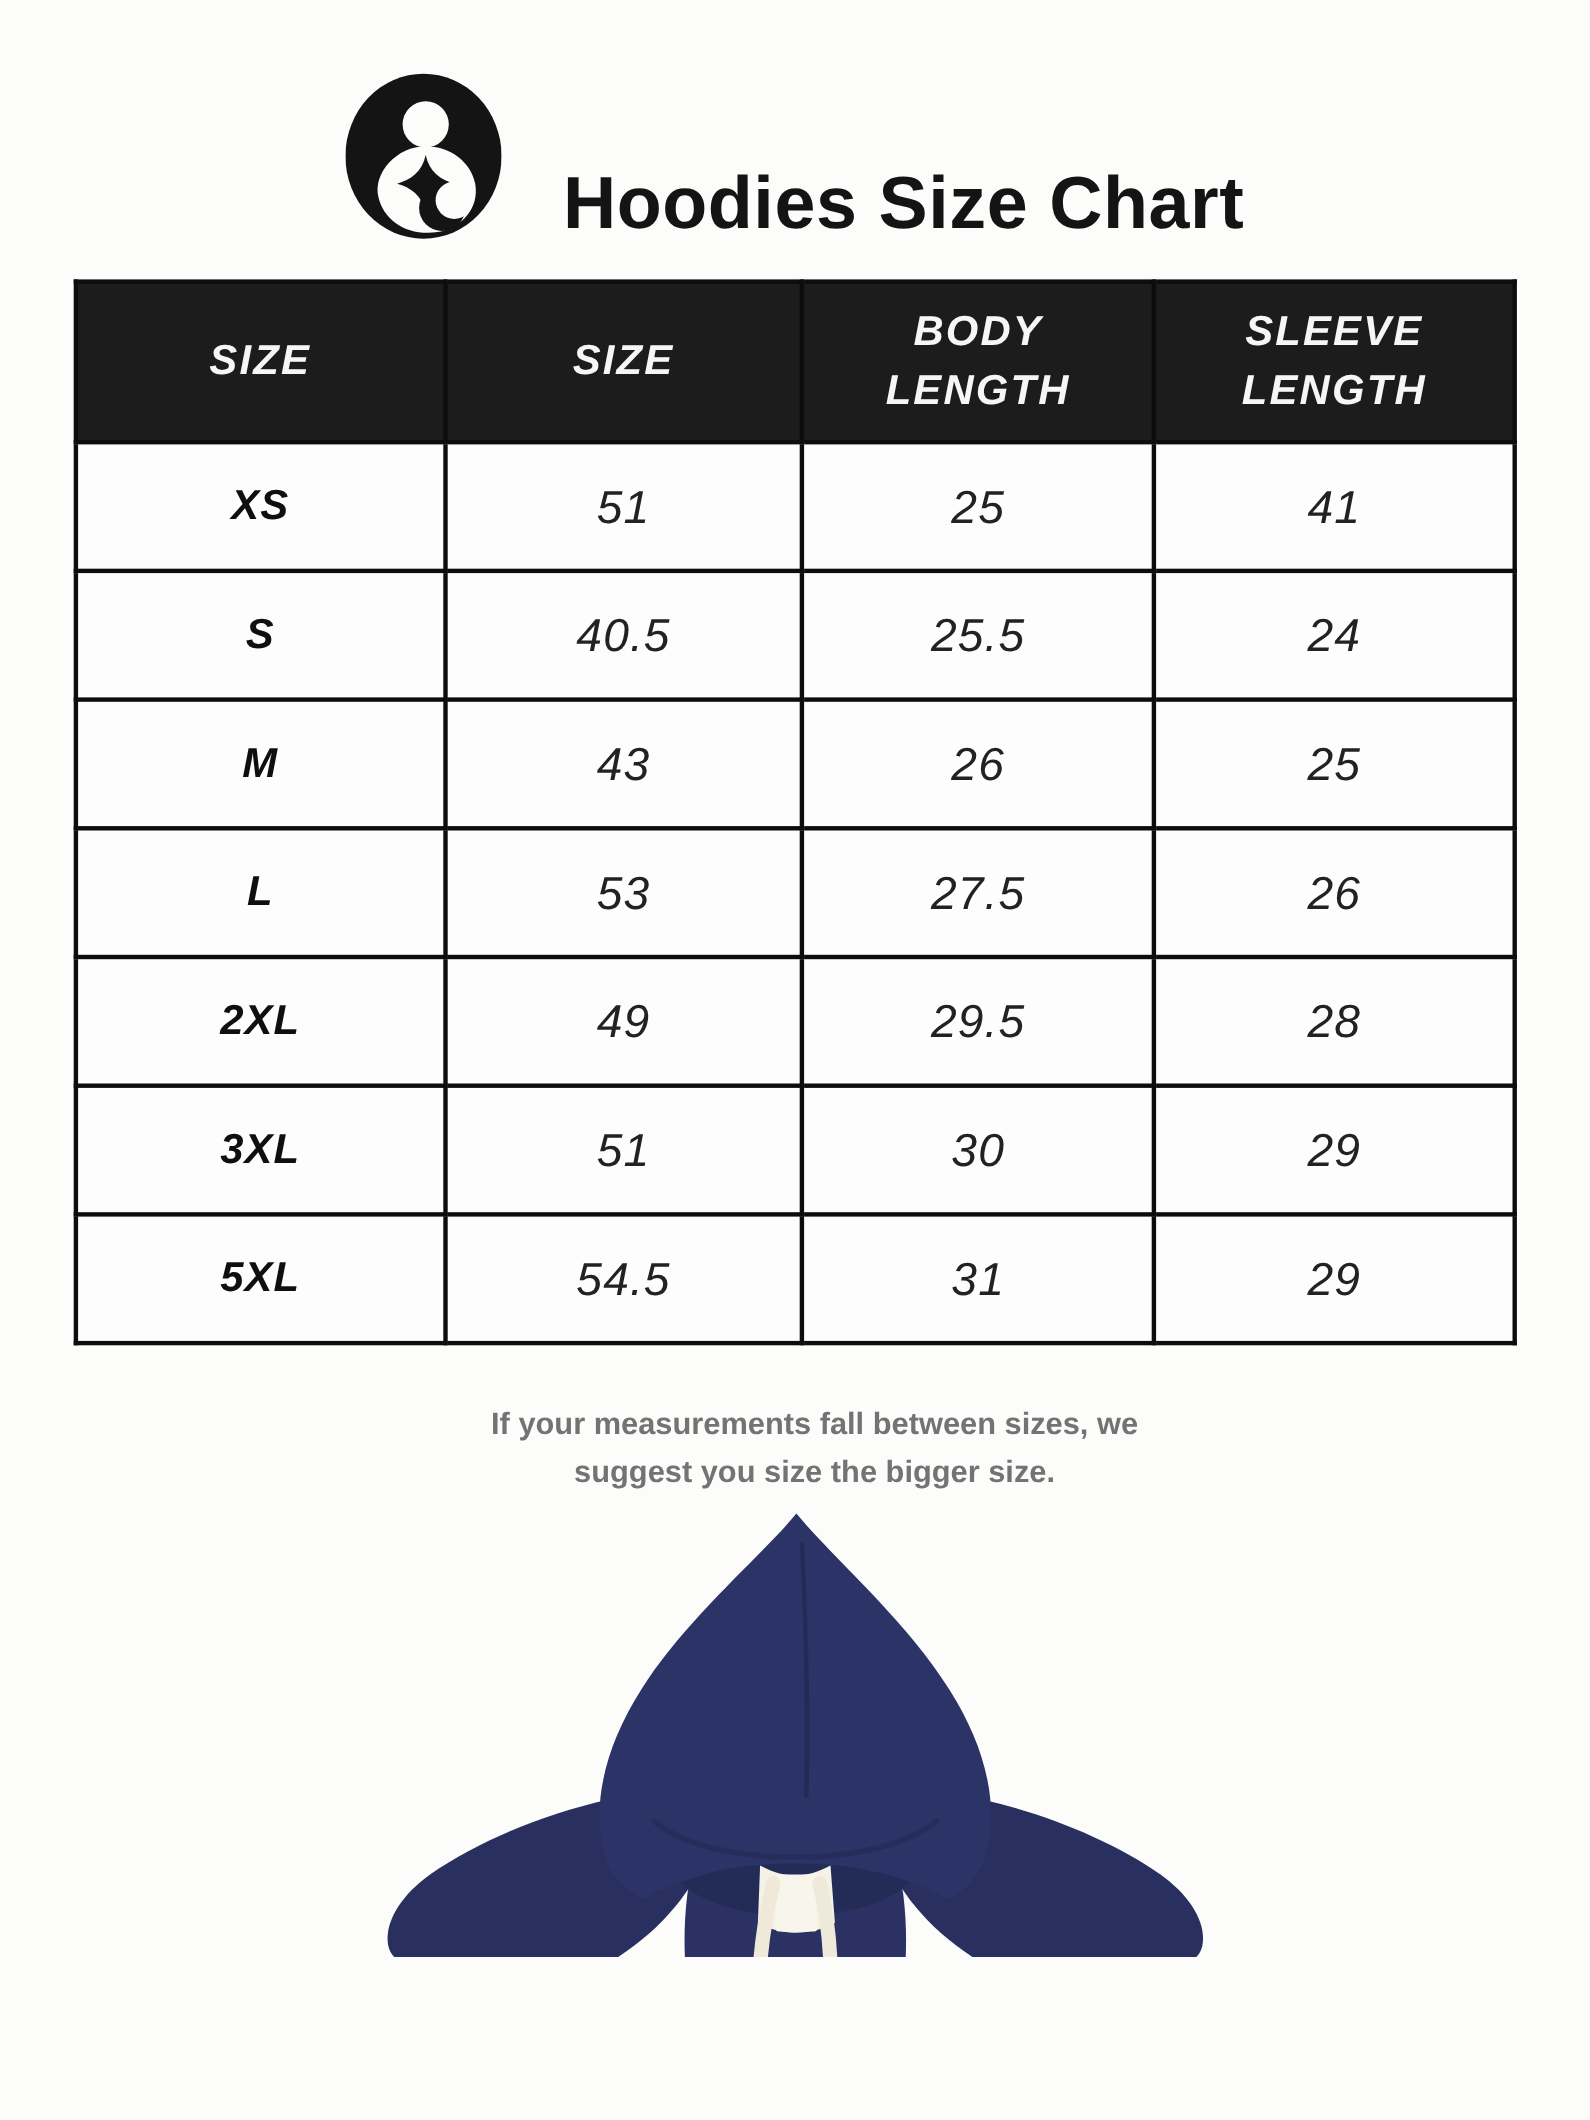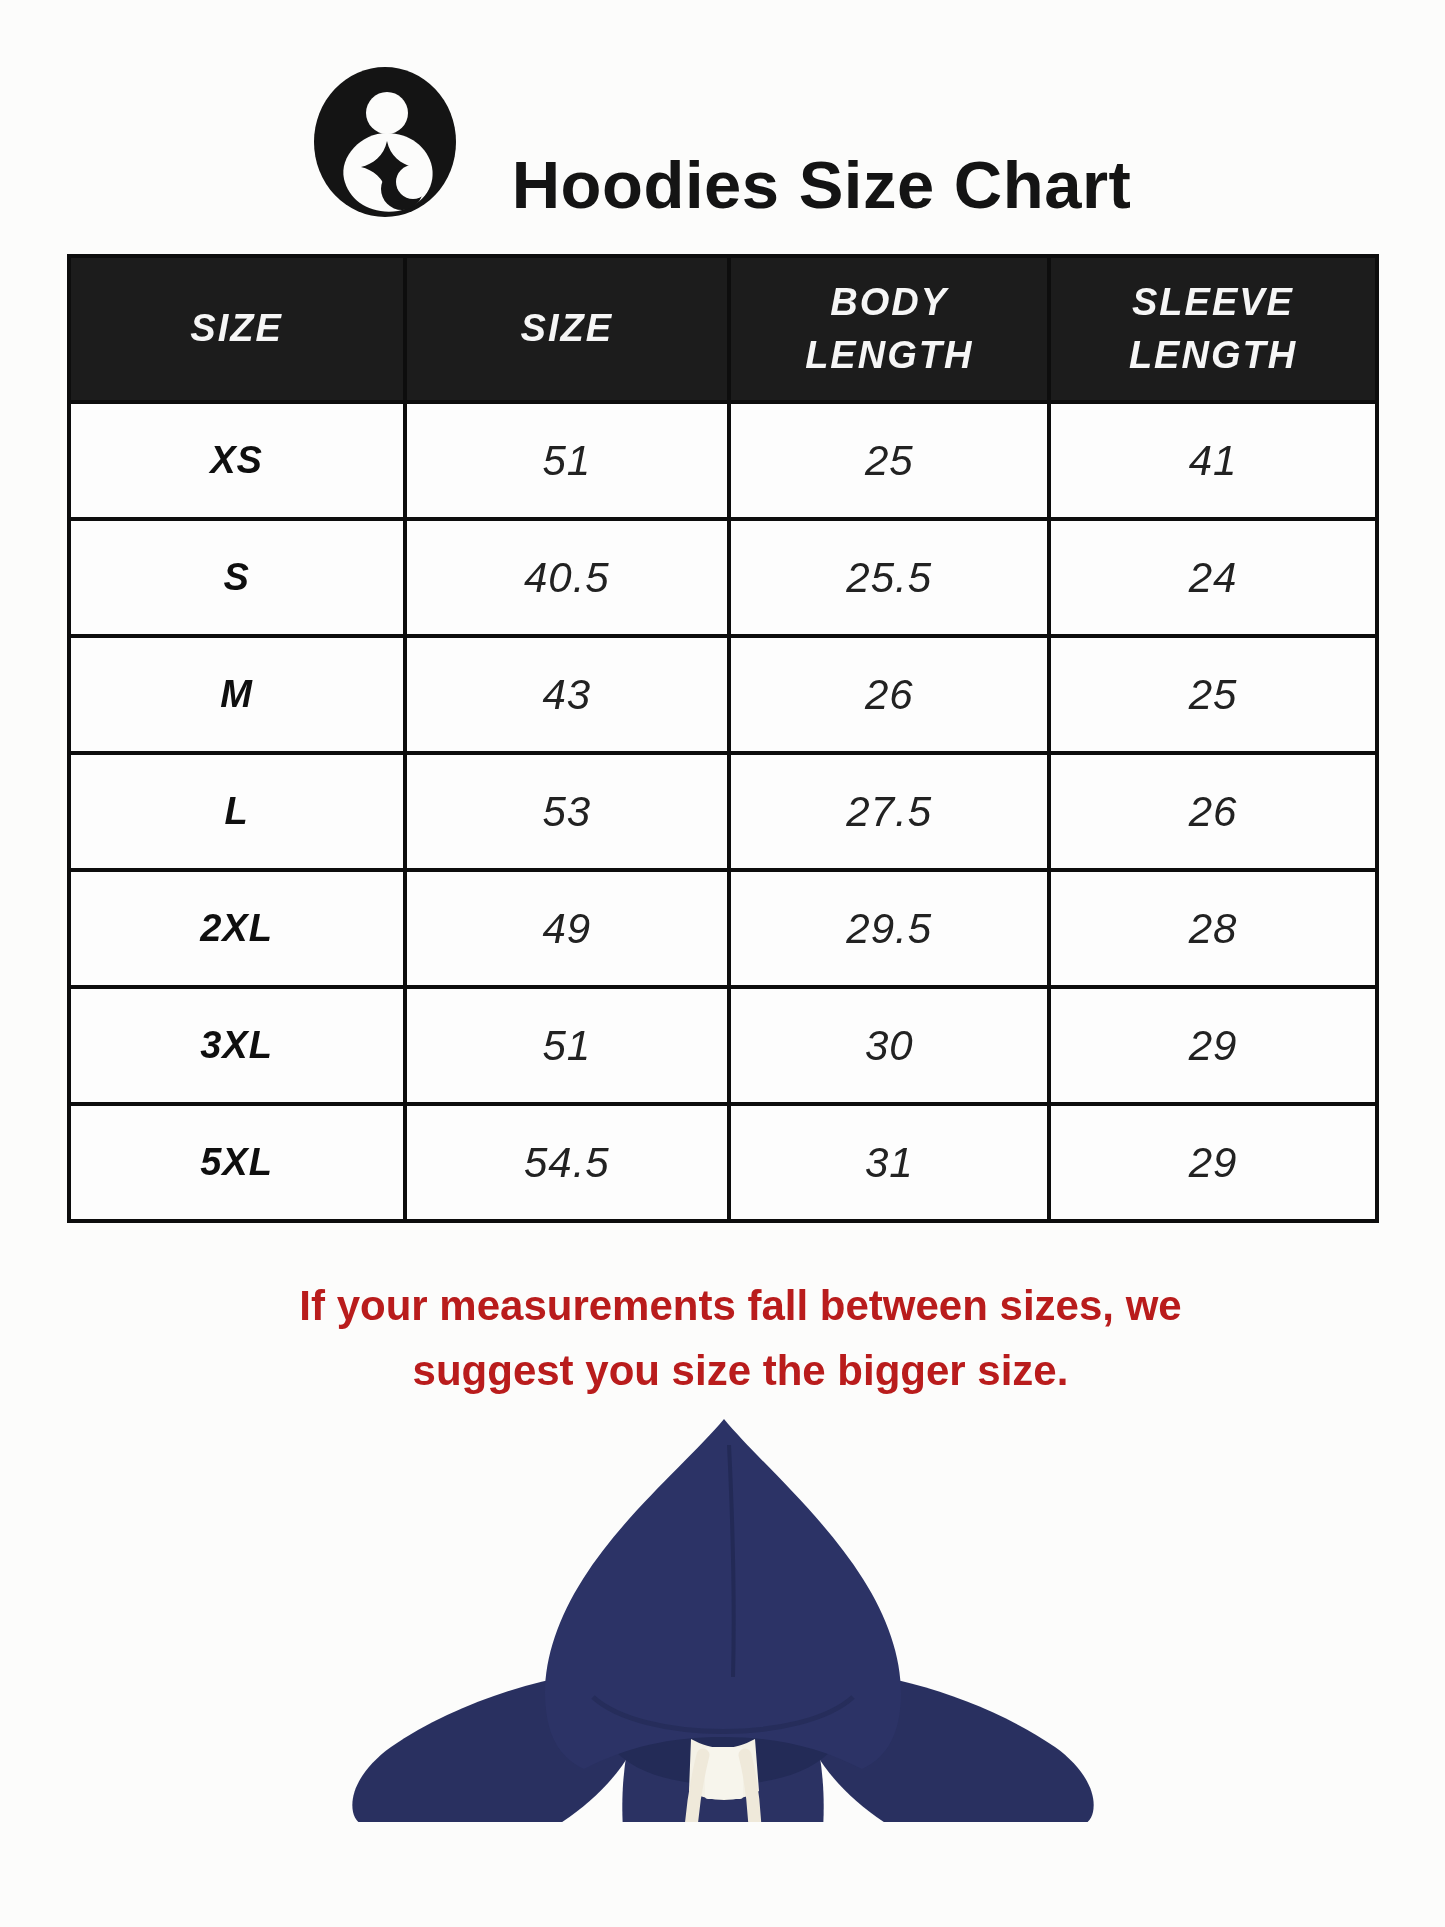--- a/index.html
+++ b/index.html
@@ -51,21 +51,21 @@
     font-weight:800; font-size:38px; letter-spacing:1px; color:#0f0f0f;
   }
   col.c-size   { width:25.7%; }
   col.c-chest  { width:24.8%; }
   col.c-body   { width:24.5%; }
   col.c-sleeve { width:25.0%; }
 
   
   .fit-note {
     margin-top:50px; text-align:center;
-    font-size:42px; font-weight:800; line-height:1.55; color:#b91c1c;padding-left:36px;
+    font-size:28px; font-weight:800; line-height:1.55; color:#737373;padding-left:36px;
   }
 
   
   .hoodie-wrap {
     margin-top:14px; height:405px; overflow:hidden;
     display:flex; justify-content:center;
   }
 </style>
 </head>
 <body>

